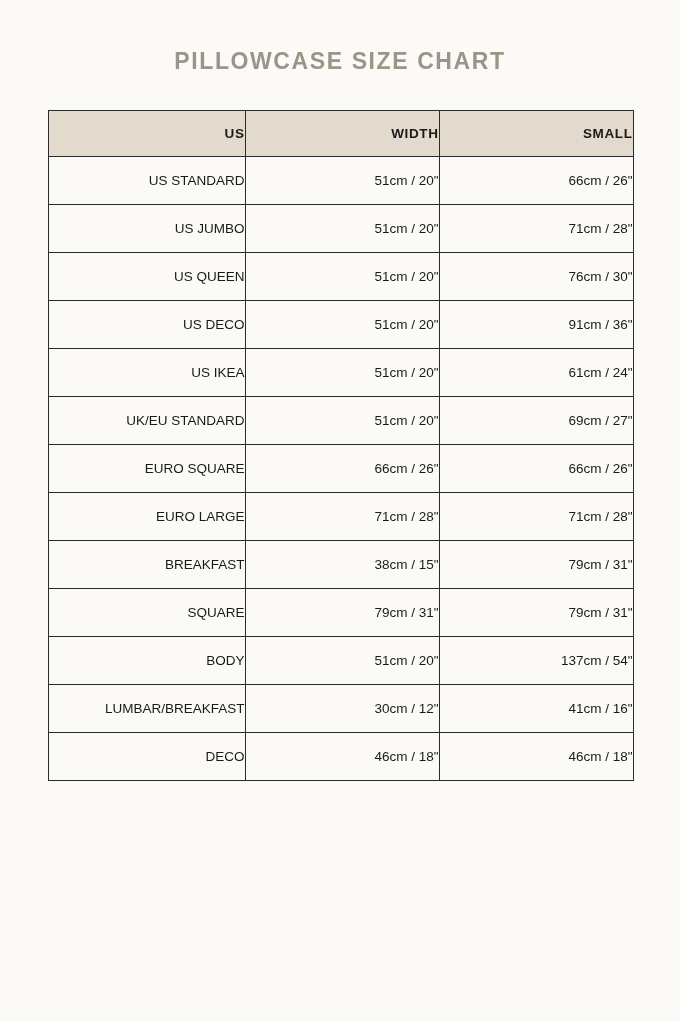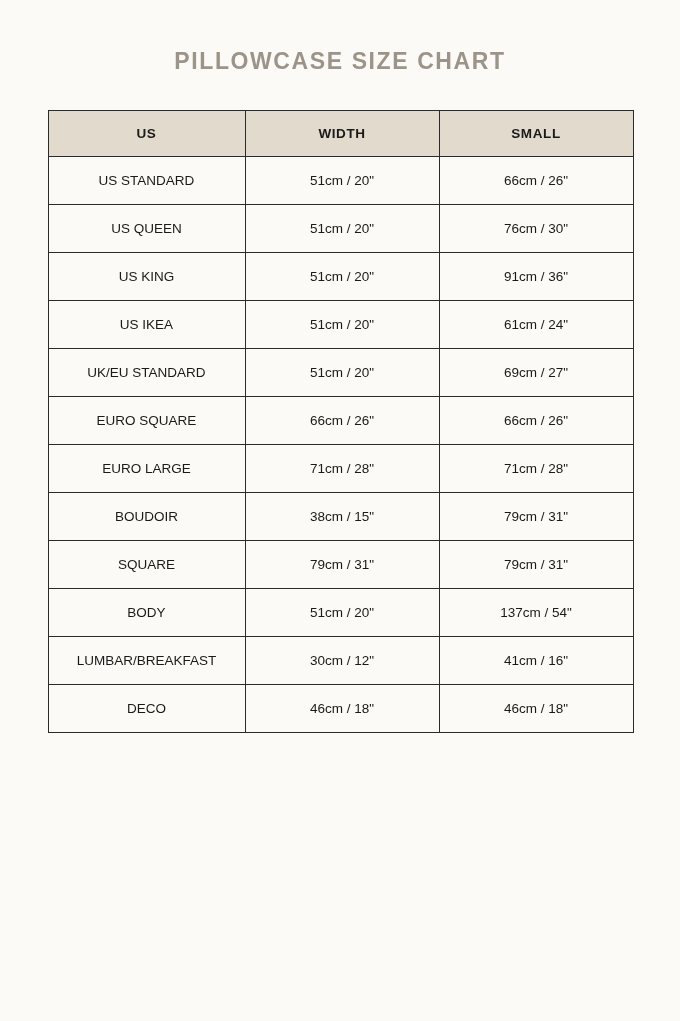--- a/index.html
+++ b/index.html
@@ -37,21 +37,21 @@
     width: 585px;
   }
   table.size-table {
     width: 585px;
     border-collapse: collapse;
     table-layout: fixed;
   }
   table.size-table th,
   table.size-table td {
     border: 1px solid #2b2b2b;
-    text-align: center;
+    text-align: right;
     font-size: 13.5px;
     font-weight: normal;
     color: #1a1a1a;
     padding: 0;
     height: 47px;
     vertical-align: middle;
   }
   table.size-table thead th {
     background: #e2dacd;
     font-weight: bold;
@@ -84,26 +84,31 @@
           <th>SMALL</th>
         </tr>
       </thead>
       <tbody>
         <tr>
           <td>US STANDARD</td>
           <td>51cm / 20"</td>
           <td>66cm / 26"</td>
         </tr>
         <tr>
+          <td>US JUMBO</td>
+          <td>51cm / 20"</td>
+          <td>71cm / 28"</td>
+        </tr>
+        <tr>
           <td>US QUEEN</td>
           <td>51cm / 20"</td>
           <td>76cm / 30"</td>
         </tr>
         <tr>
-          <td>US KING</td>
+          <td>US DECO</td>
           <td>51cm / 20"</td>
           <td>91cm / 36"</td>
         </tr>
         <tr>
           <td>US IKEA</td>
           <td>51cm / 20"</td>
           <td>61cm / 24"</td>
         </tr>
         <tr>
           <td>UK/EU STANDARD</td>
@@ -114,21 +119,21 @@
           <td>EURO SQUARE</td>
           <td>66cm / 26"</td>
           <td>66cm / 26"</td>
         </tr>
         <tr>
           <td>EURO LARGE</td>
           <td>71cm / 28"</td>
           <td>71cm / 28"</td>
         </tr>
         <tr>
-          <td>BOUDOIR</td>
+          <td>BREAKFAST</td>
           <td>38cm / 15"</td>
           <td>79cm / 31"</td>
         </tr>
         <tr>
           <td>SQUARE</td>
           <td>79cm / 31"</td>
           <td>79cm / 31"</td>
         </tr>
         <tr>
           <td>BODY</td>

